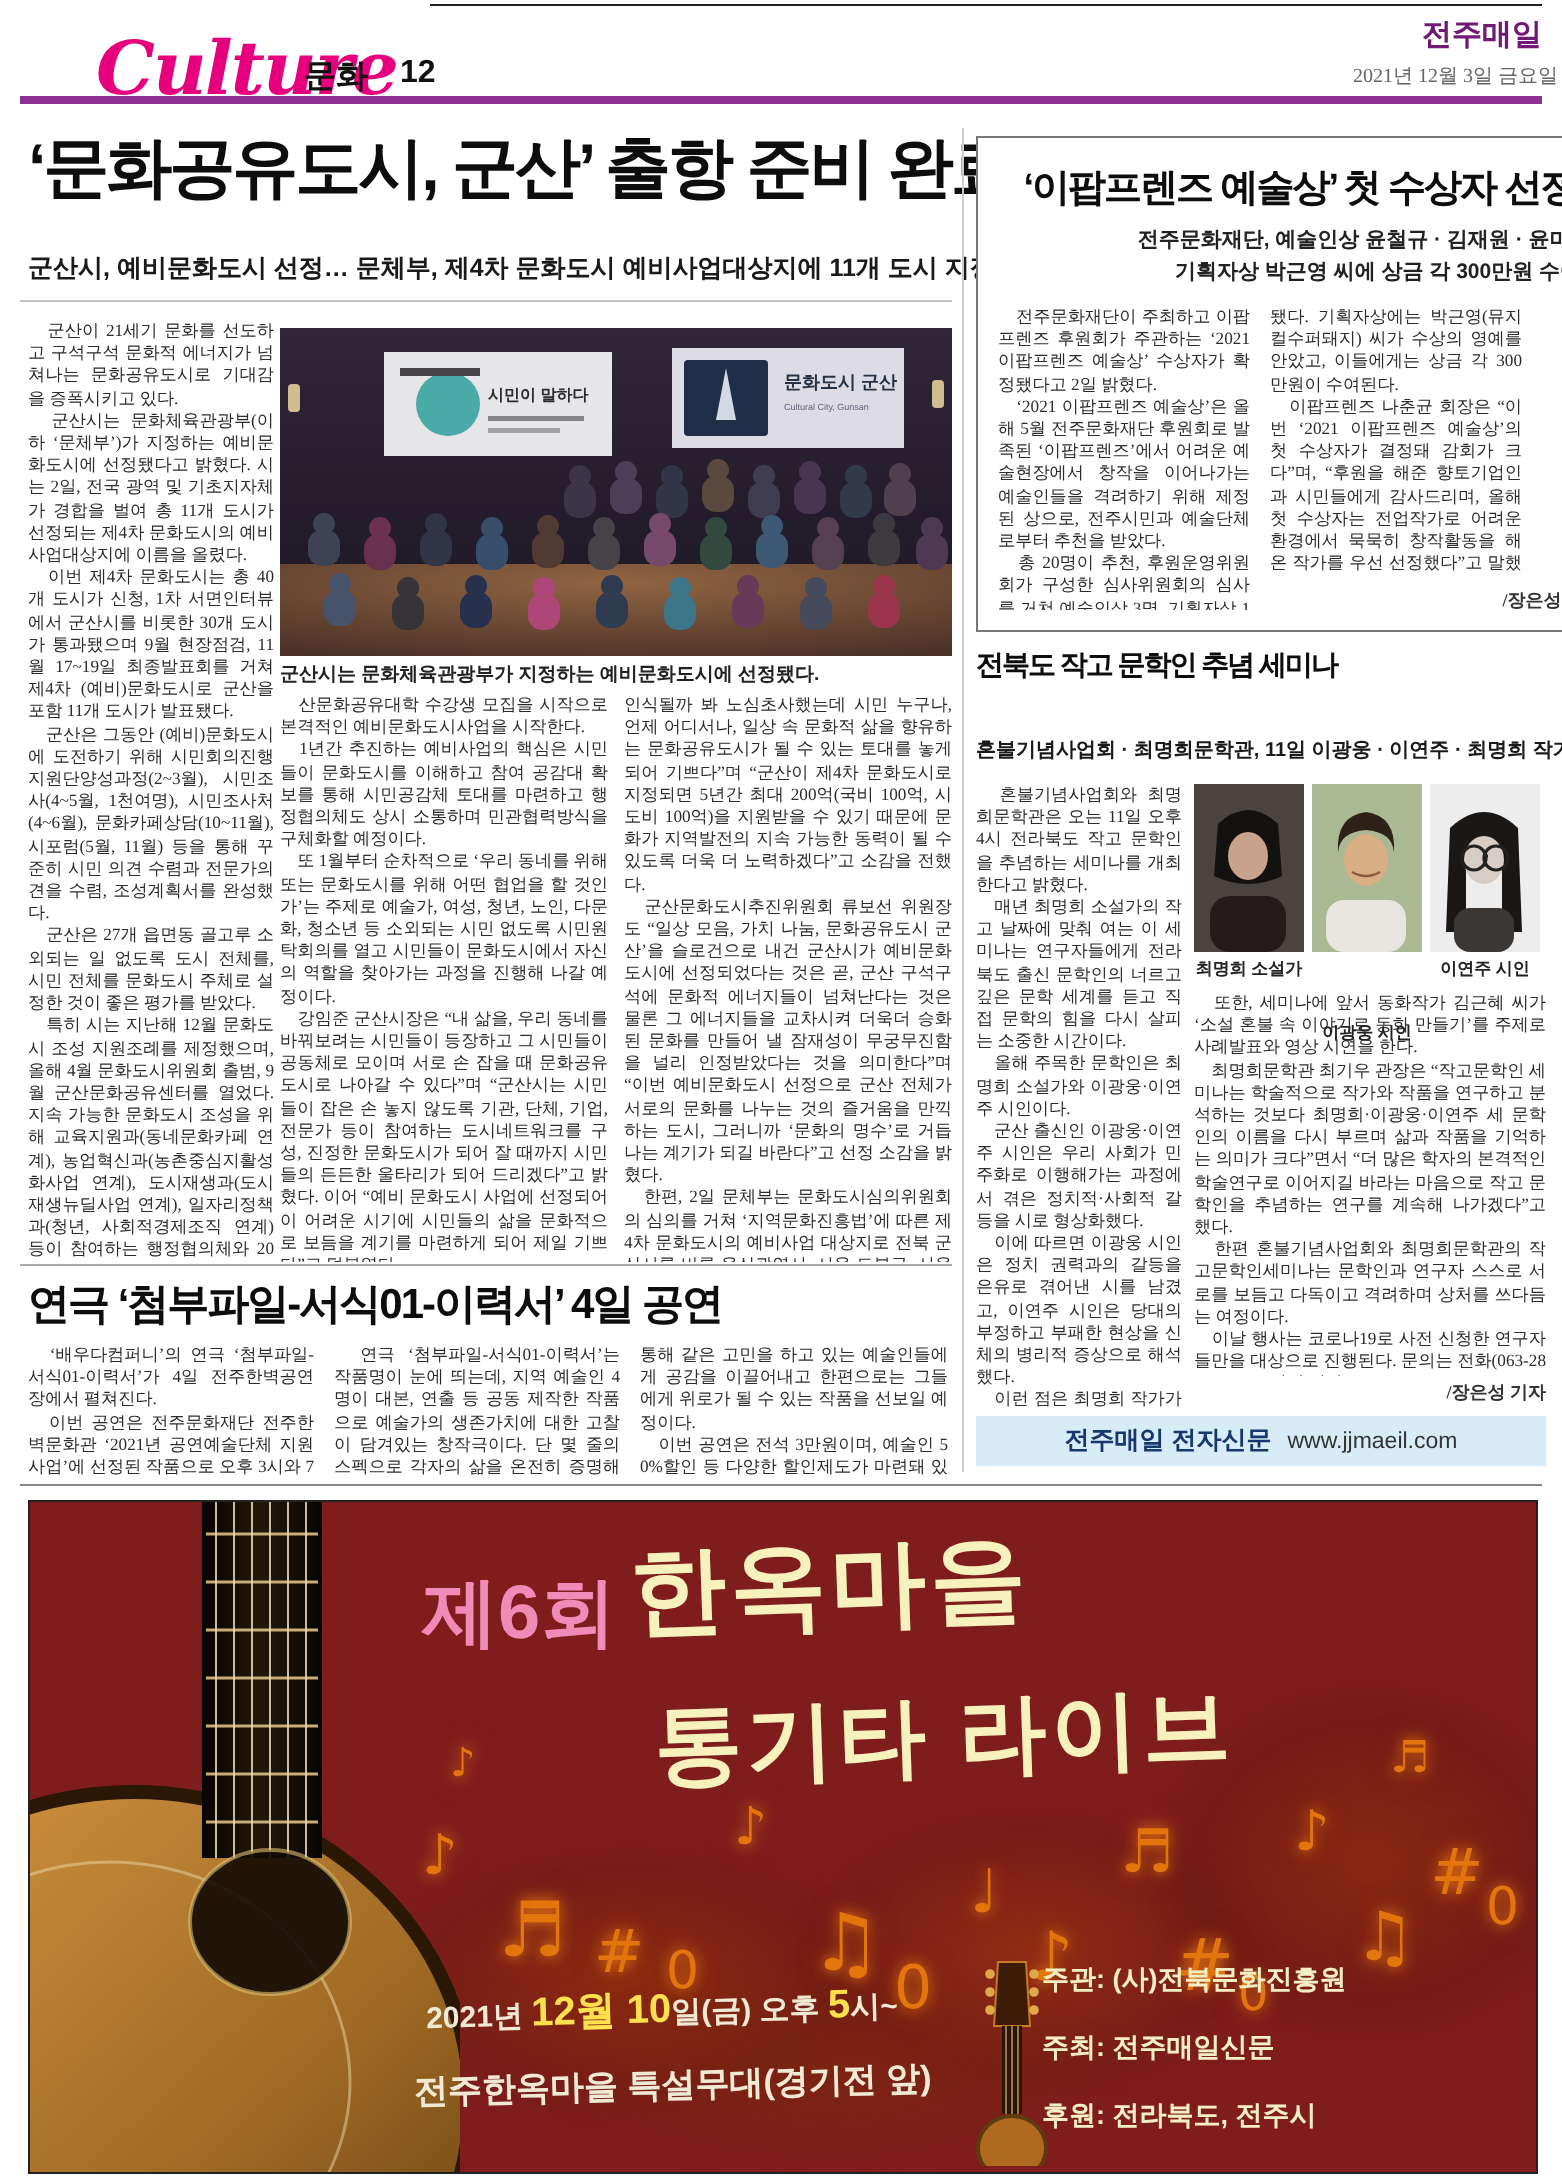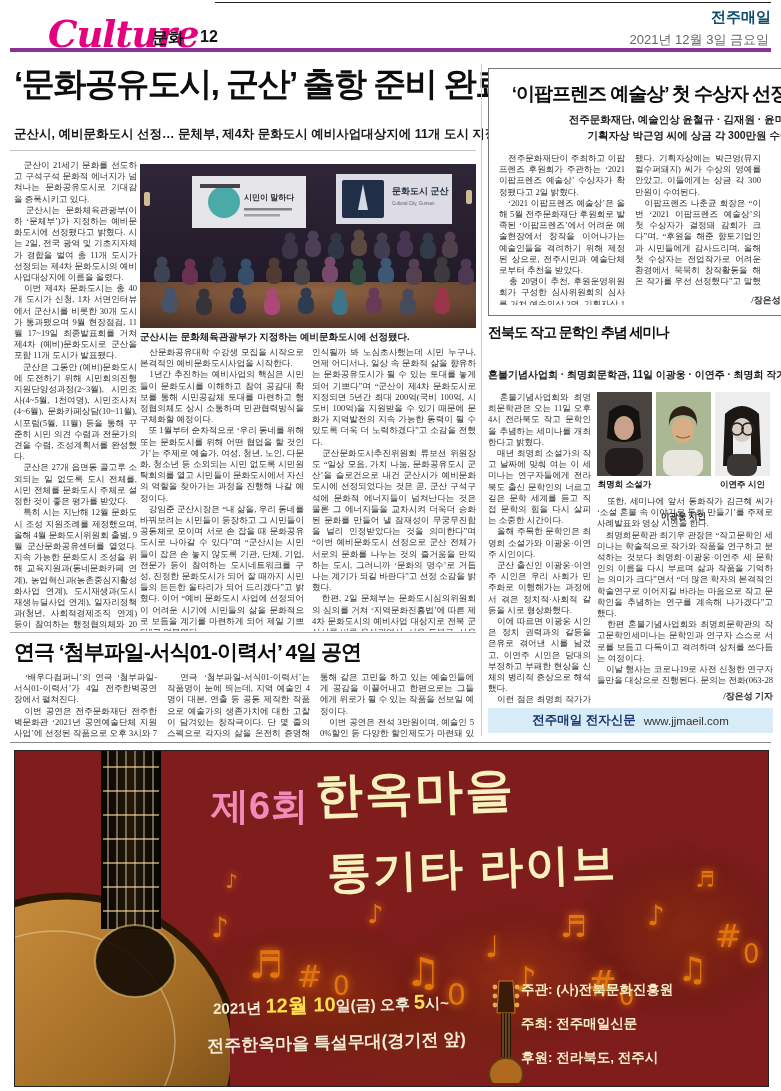--- a/index.html
+++ b/index.html
@@ -8,23 +8,23 @@
   .abs{position:absolute;}
   .line{position:absolute;background:#999;}
   
   .culture-logo{position:absolute;left:16px;top:12px;font-family:"DejaVu Serif",serif;
      font-style:italic;font-weight:bold;font-size:37px;color:#e6007e;letter-spacing:-1px;margin-left:32px;}
   .section-kr{position:absolute;left:152px;top:28px;font-family:"Liberation Sans",sans-serif;
      font-weight:bold;font-size:16px;color:#111;}
   .page-num{position:absolute;left:200px;top:28px;font-family:"Liberation Sans",sans-serif;
      font-weight:bold;font-size:16px;color:#111;}
   .masthead{position:absolute;right:10px;top:8px;font-family:"Liberation Sans",sans-serif;
-     font-weight:bold;font-size:15px;color:#0c4a6e;}
-  .issue-date{position:absolute;right:12px;top:31px;font-family:Liberation Sans, sans-serif;
-     font-size:13px;color:#666;}
+     font-weight:bold;font-size:15px;color:#701a75;}
+  .issue-date{position:absolute;right:2px;top:31px;font-family:Liberation Serif, serif;
+     font-size:10px;color:#666;}
   .header-rule{position:absolute;left:10px;top:48px;width:761px;height:4px;background:#8d3094;}
   .top-line{position:absolute;left:215px;top:2px;width:556px;height:1px;background:#222;}
   
   .h-main{position:absolute;left:14px;top:62px;width:462px;font-family:"Liberation Sans",sans-serif;
      font-weight:800;font-size:33px;letter-spacing:-1.5px;color:#0d0d0d;white-space:nowrap;}
   .h-sub{position:absolute;left:14px;top:126px;width:462px;font-family:"Liberation Sans",sans-serif;
      font-weight:700;font-size:12.5px;color:#1a1a1a;white-space:nowrap;}
   .col{position:absolute;font-size:8.6px;line-height:11.2px;text-align:justify;
      color:#2b2b2b;white-space:pre-line;overflow:hidden;word-break:break-all;}
   .caption{position:absolute;font-family:"Liberation Sans",sans-serif;font-weight:600;

